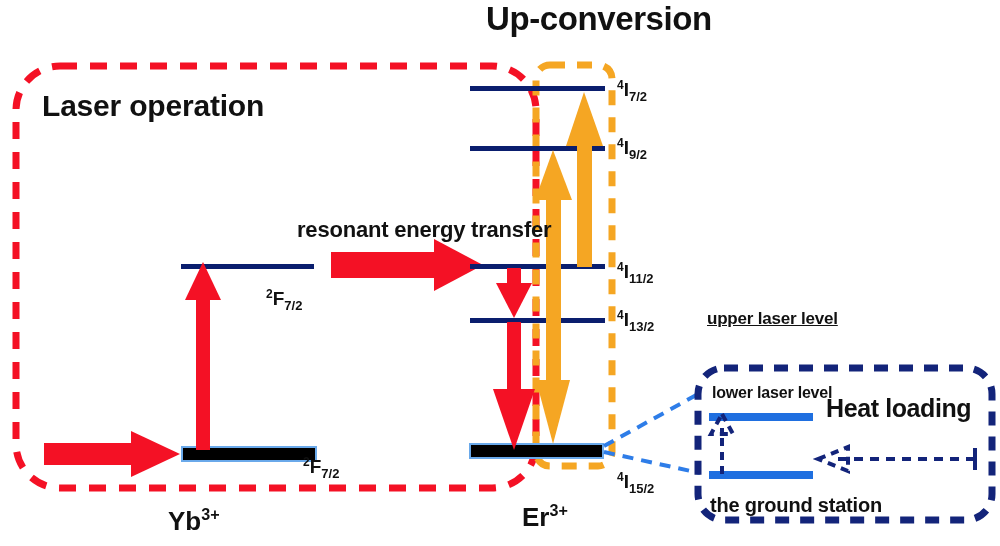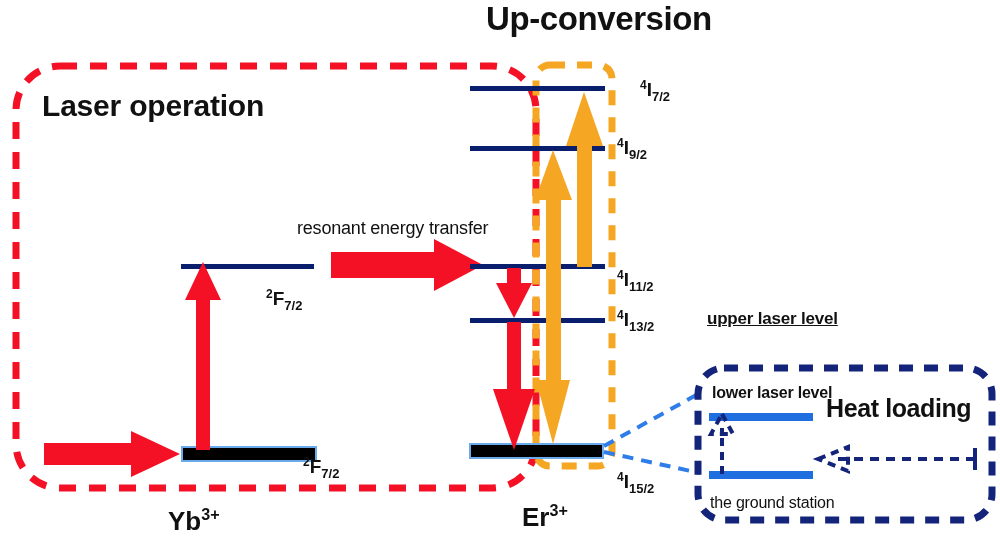--- a/index.html
+++ b/index.html
@@ -12,53 +12,53 @@
 
   .txt{position:absolute;white-space:nowrap;line-height:1;}
 
   #title-upconversion{
     left:486px;top:2px;font-size:33px;font-weight:bold;letter-spacing:-0.4px;
   }
   #label-laser-operation{
     left:42px;top:91px;font-size:30px;font-weight:bold;letter-spacing:-0.2px;
   }
   #label-resonant{
-    left:297px;top:219px;font-size:18px;font-weight:normal;letter-spacing:-0.2px;
+    left:297px;top:219px;font-size:22px;font-weight:bold;letter-spacing:-0.2px;
   }
   #label-976{
     left:18px;top:405px;font-size:25px;font-weight:bold;letter-spacing:-0.3px;
   }
   #label-yb-ion{
     left:168px;top:506px;font-size:26px;font-weight:bold;
   }
   #label-er-ion{
     left:522px;top:502px;font-size:26px;font-weight:bold;
   }
   #label-upper-laser{
     left:707px;top:310px;font-size:17px;font-weight:bold;letter-spacing:-0.2px;text-decoration:underline;
   }
   #label-lower-laser{
     left:712px;top:385px;font-size:16px;font-weight:bold;letter-spacing:-0.2px;
   }
   #label-ground-station{
-    left:710px;top:495px;font-size:16px;font-weight:normal;letter-spacing:-0.2px;
+    left:710px;top:495px;font-size:20px;font-weight:bold;letter-spacing:-0.2px;
   }
   #label-heat-loading{
     left:826px;top:396px;font-size:25px;font-weight:bold;letter-spacing:-0.4px;
   }
 
   
   .term{position:absolute;font-size:19px;font-weight:bold;white-space:nowrap;}
   .term .pre{font-size:12px;vertical-align:super;}
   .term .sub{font-size:13px;vertical-align:sub;}
   #term-yb-f52{left:266px;top:287px;}
   #term-yb-f72{left:303px;top:455px;}
-  #term-er-i72{left:617px;top:78px;margin-left:23px;}
+  #term-er-i72{left:617px;top:78px;}
   #term-er-i92{left:617px;top:136px;}
-  #term-er-i112{left:617px;top:268px;}
+  #term-er-i112{left:617px;top:260px;}
   #term-er-i132{left:617px;top:308px;text-align:right;}
   #term-er-i152{left:617px;top:470px;}
 </style>
 </head>
 <body>
 
 <div class="stage">
 
   <svg class="layer" viewBox="0 0 1000 546" xmlns="http://www.w3.org/2000/svg">
     <defs>

